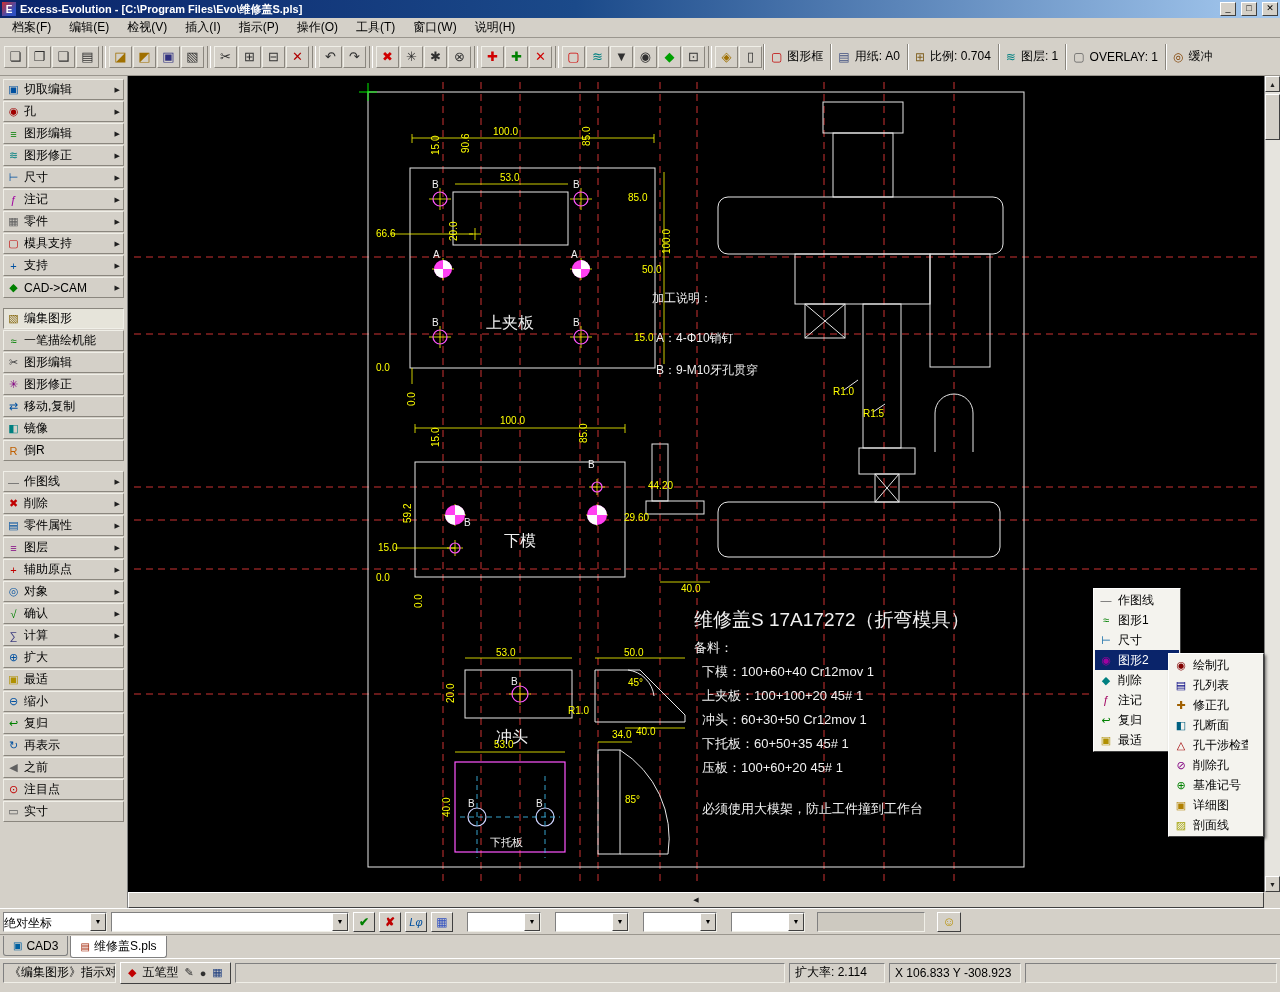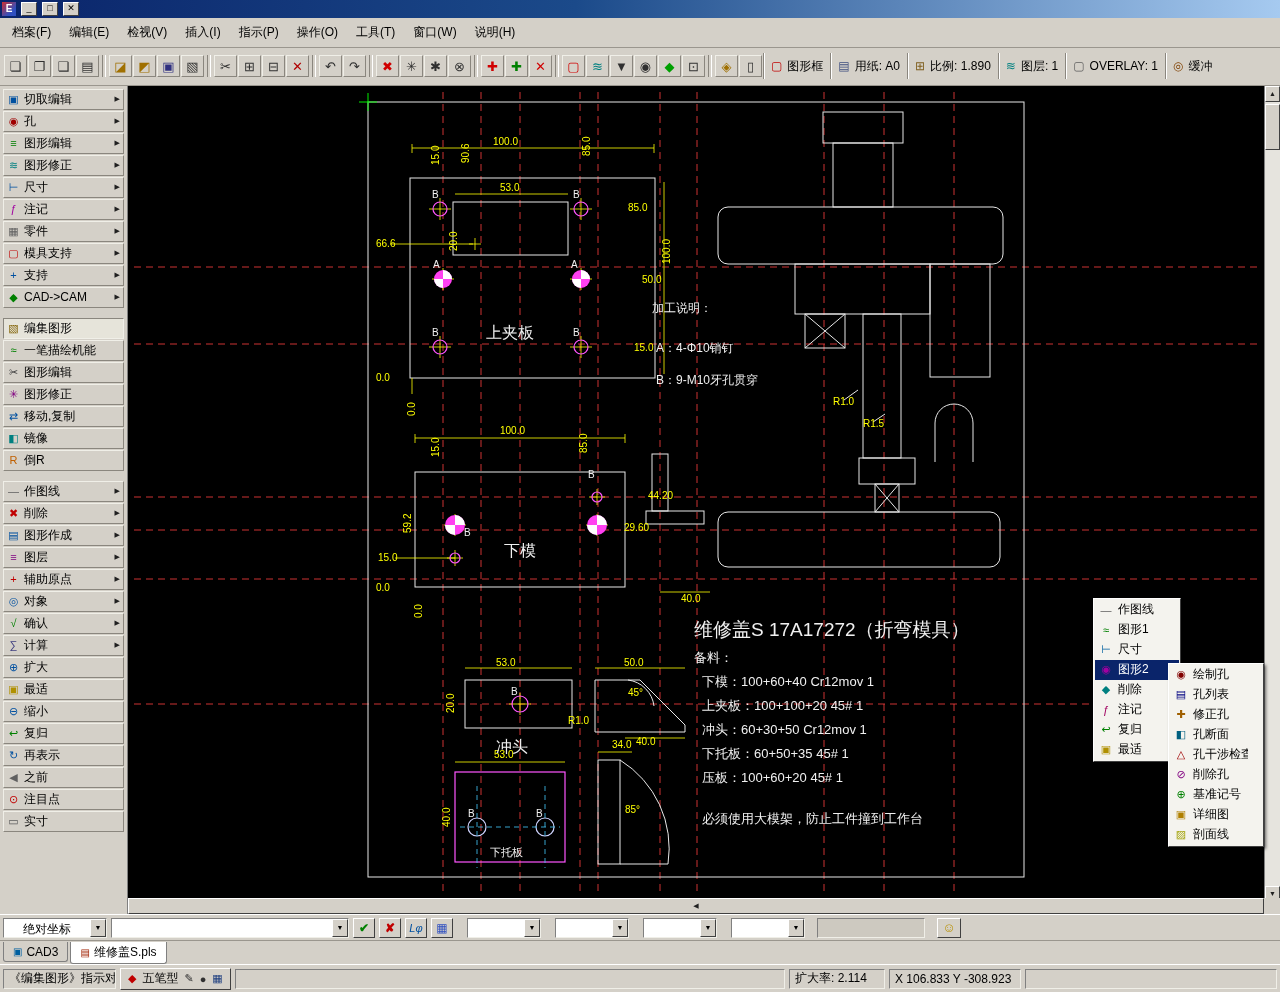--- a/index.html
+++ b/index.html
@@ -6,21 +6,21 @@
   body { width: 1280px; height: 992px; overflow: hidden; font-family: "Liberation Sans", sans-serif; background: #d4d0c8; }
   .window { width: 1280px; height: 992px; display: flex; flex-direction: column; background: #d4d0c8; }
 
   
   .titlebar { height: 18px; background: linear-gradient(90deg,#0a246a 0%,#1b4a8a 45%,#a6caf0 100%); display: flex; align-items: center; padding: 0 2px; gap: 4px; }
   .title-icon { width: 14px; height: 14px; background: linear-gradient(135deg,#d03030 0%,#3050c0 70%); color: #fff; font-size: 10px; font-weight: bold; display: flex; align-items: center; justify-content: center; flex: none; }
   .title-text { color: #fff; font-size: 11px; font-weight: bold; flex: 1; white-space: nowrap; overflow: hidden; }
   .win-btn { width: 16px; height: 14px; background: #d4d0c8; border: 1px solid; border-color: #fff #404040 #404040 #fff; font-size: 9px; line-height: 11px; text-align: center; color: #000; margin-left: 1px; flex: none; }
 
   
-  .menubar { height: 30px; display: flex; align-items: center; padding: 0 3px; border-bottom: 1px solid #9a968e; }
+  .menubar { height: 20px; display: flex; align-items: center; padding: 0 3px; border-bottom: 1px solid #9a968e; }
   .menu-item { padding: 4px 9px; font-size: 12px; color: #000; white-space: nowrap; }
 
   
   .toolbar { height: 38px; display: flex; align-items: center; padding: 0 4px; border-bottom: 1px solid #9a968e; overflow: hidden; white-space: nowrap; }
   .tb-host { display: contents; }
   .tb-btn { width: 23px; height: 22px; display: inline-flex; align-items: center; justify-content: center; background: #d4d0c8; border: 1px solid; border-color: #f0efe8 #8a867e #8a867e #f0efe8; margin-right: 1px; flex: none; }
   .tb-glyph { font-size: 13px; line-height: 1; color: var(--ic, #303030); }
   .tb-btn.sep { width: 4px; border: none; background: transparent; border-left: 1px solid #8a867e; border-right: 1px solid #fff; margin: 0 3px 0 2px; }
   .tb-field { display: inline-flex; align-items: center; gap: 5px; padding: 0 7px; height: 26px; border-left: 1px solid #8a867e; box-shadow: inset 1px 0 0 #fff; flex: none; }
   .tb-ficon { font-size: 12px; color: var(--ic, #404040); }
@@ -49,21 +49,21 @@
   .hscroll-row { height: 16px; display: flex; }
   .hs-pad { width: 128px; background: #d4d0c8; border-right: 1px solid #808080; }
   .h-scroll { flex: 1; display: flex; background: #e6e4de; }
   .h-thumb { width: 300px; background: #d4d0c8; border: 1px solid; border-color: #fff #404040 #404040 #fff; }
   .h-track { flex: 1; }
   .corner { width: 16px; background: #d4d0c8; }
 
   
   .coordbar { height: 26px; display: flex; align-items: center; gap: 4px; padding: 0 3px; border-top: 1px solid #fff; }
   .combo { display: flex; align-items: stretch; height: 20px; background: #fff; border: 1px solid; border-color: #808080 #f0efe8 #f0efe8 #808080; }
-  .combo-text { flex: 1; padding: 2px 0; font-size: 12px; white-space: nowrap; overflow: hidden; text-align: center; }
+  .combo-text { flex: 1; padding: 2px 0; font-size: 12px; white-space: nowrap; overflow: hidden; }
   .combo-arrow { width: 16px; background: #d4d0c8; border: 1px solid; border-color: #fff #404040 #404040 #fff; display: flex; align-items: center; justify-content: center; font-size: 7px; flex: none; }
   .combo.w-mode { width: 104px; }
   .combo.w-wide { width: 238px; }
   .combo.w-sm { width: 74px; margin-left: 10px; }
   .cb-btn { width: 22px; height: 20px; background: #d4d0c8; border: 1px solid; border-color: #fff #404040 #404040 #fff; display: flex; align-items: center; justify-content: center; font-size: 12px; flex: none; }
   .cb-ok { color: #008000; font-weight: bold; }
   .cb-cancel { color: #c00000; font-weight: bold; }
   .cb-lphi { color: #0050a0; font-style: italic; font-size: 11px; }
   .cb-grid { color: #3050c0; }
   .sunken-field { width: 108px; height: 20px; background: #cdc9c0; border: 1px solid; border-color: #808080 #f0efe8 #f0efe8 #808080; margin-left: 8px; }
@@ -119,20 +119,21 @@
   text.mat { fill: #f0f0f0; font-size: 13px; }
   text.tiny { fill: #f0f0f0; font-size: 11px; }
 </style>
 </head>
 <body>
 
 <div class="window">
 
   <div class="titlebar">
     <span class="title-icon">E</span>
+    <span class="title-text">Excess-Evolution - [C:\Program Files\Evo\维修盖S.pls]</span>
     <span class="win-btn">_</span>
     <span class="win-btn">□</span>
     <span class="win-btn">✕</span>
   </div>
 
   <div class="menubar">
     <span class="menu-item">档案(F)</span>
       <span class="menu-item">编辑(E)</span>
       <span class="menu-item">检视(V)</span>
       <span class="menu-item">插入(I)</span>
@@ -221,21 +222,21 @@
     </span>
     <span class="tb-host">
       <span class="tb-field" style="--ic: #c00000;">
           <span class="tb-ficon">▢</span>
           <span class="tb-flabel">图形框</span>
         </span><span class="tb-field" style="--ic: #405080;">
           <span class="tb-ficon">▤</span>
           <span class="tb-flabel">用纸: A0</span>
         </span><span class="tb-field" style="--ic: #806020;">
           <span class="tb-ficon">⊞</span>
-          <span class="tb-flabel">比例: 1.890</span>
+          <span class="tb-flabel">比例: 0.704</span>
         </span><span class="tb-field" style="--ic: #008080;">
           <span class="tb-ficon">≋</span>
           <span class="tb-flabel">图层: 1</span>
         </span><span class="tb-field" style="--ic: #606060;">
           <span class="tb-ficon">▢</span>
           <span class="tb-flabel">OVERLAY: 1</span>
         </span><span class="tb-field" style="--ic: #804000;">
           <span class="tb-ficon">◎</span>
           <span class="tb-flabel">缓冲</span>
         </span>
@@ -340,21 +341,21 @@
             <span class="sb-label">作图线</span>
             <span class="sb-arrow">▶</span>
           </div>
           <div class="sb-btn has-arrow" style="--ic: #c00000;">
             <span class="sb-icon">✖</span>
             <span class="sb-label">削除</span>
             <span class="sb-arrow">▶</span>
           </div>
           <div class="sb-btn has-arrow" style="--ic: #0050a0;">
             <span class="sb-icon">▤</span>
-            <span class="sb-label">图形作成</span>
+            <span class="sb-label">零件属性</span>
             <span class="sb-arrow">▶</span>
           </div>
           <div class="sb-btn has-arrow" style="--ic: #800080;">
             <span class="sb-icon">≡</span>
             <span class="sb-label">图层</span>
             <span class="sb-arrow">▶</span>
           </div>
           <div class="sb-btn has-arrow" style="--ic: #c00000;">
             <span class="sb-icon">+</span>
             <span class="sb-label">辅助原点</span>

